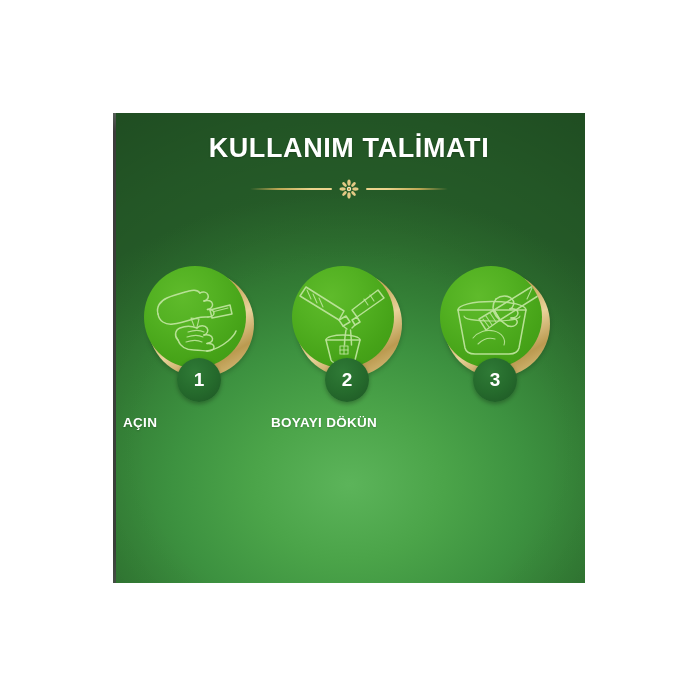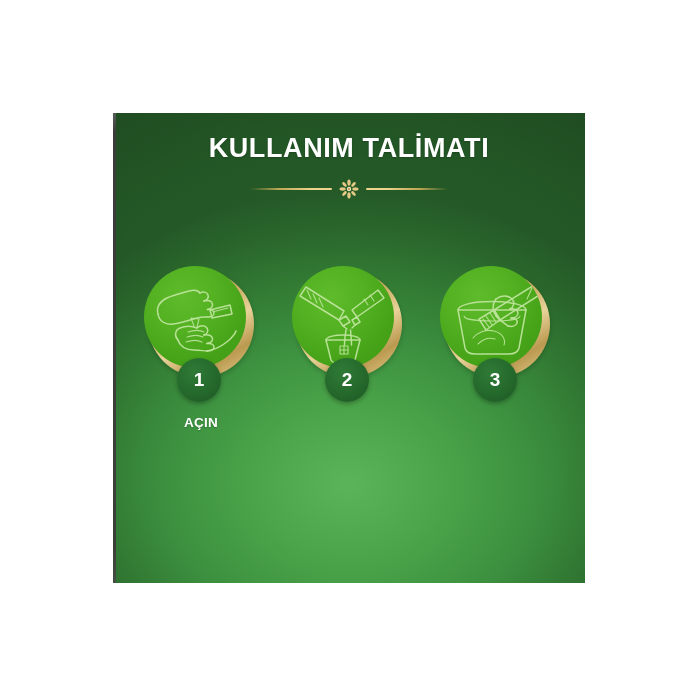--- a/index.html
+++ b/index.html
@@ -214,21 +214,20 @@
     box-shadow: 0 2px 4px rgba(0,0,0,.28);
     z-index: 3;
   }
 
   
   .caption {
     position: absolute;
     left: -16px;
     top: 150px;
     width: 156px;
-    text-align: center;
     color: #ffffff;
     font-size: 13.5px;
     font-weight: bold;
     letter-spacing: .3px;
     white-space: nowrap;
     text-shadow: 0 1px 2px rgba(0,0,0,.22);
   }
 </style>
 </head>
 <body>
@@ -317,20 +316,21 @@
             <path class="art" d="M58.5 64 C59 70 59.5 74 59.5 79"></path>
 
             <path class="art" d="M34 74 L68 74 L63 94 C62 96 60 97 57 97 L45 97 C42 97 40 96 39 94 Z"></path>
             <path class="art" d="M34 74 C34 71 42 69 51 69 C60 69 68 71 68 74"></path>
             <path class="art-thin" d="M48 80 L56 80 L56 88 L48 88 Z"></path>
             <path class="art-thin" d="M48 84 L56 84"></path>
             <path class="art-thin" d="M52 80 L52 88"></path>
           </svg>
         </div>
         <div class="badge">2</div>
+        <div class="caption">BOYAYI DÖKÜN</div>
       </div>
 
       <div class="step">
         <div class="ring"></div>
         <div class="disc">
           <svg width="102" height="102" viewBox="0 0 102 102">
 
             <path class="art" d="M18 44 L86 44 L79 82 C78 86 74 88 69 88 L35 88 C30 88 26 86 25 82 Z"></path>
             <path class="art" d="M18 44 C18 39 33 35.5 52 35.5 C71 35.5 86 39 86 44"></path>
             <path class="art-thin" d="M24 50 C24 53 36 55 52 55 C68 55 80 53 80 50"></path>

